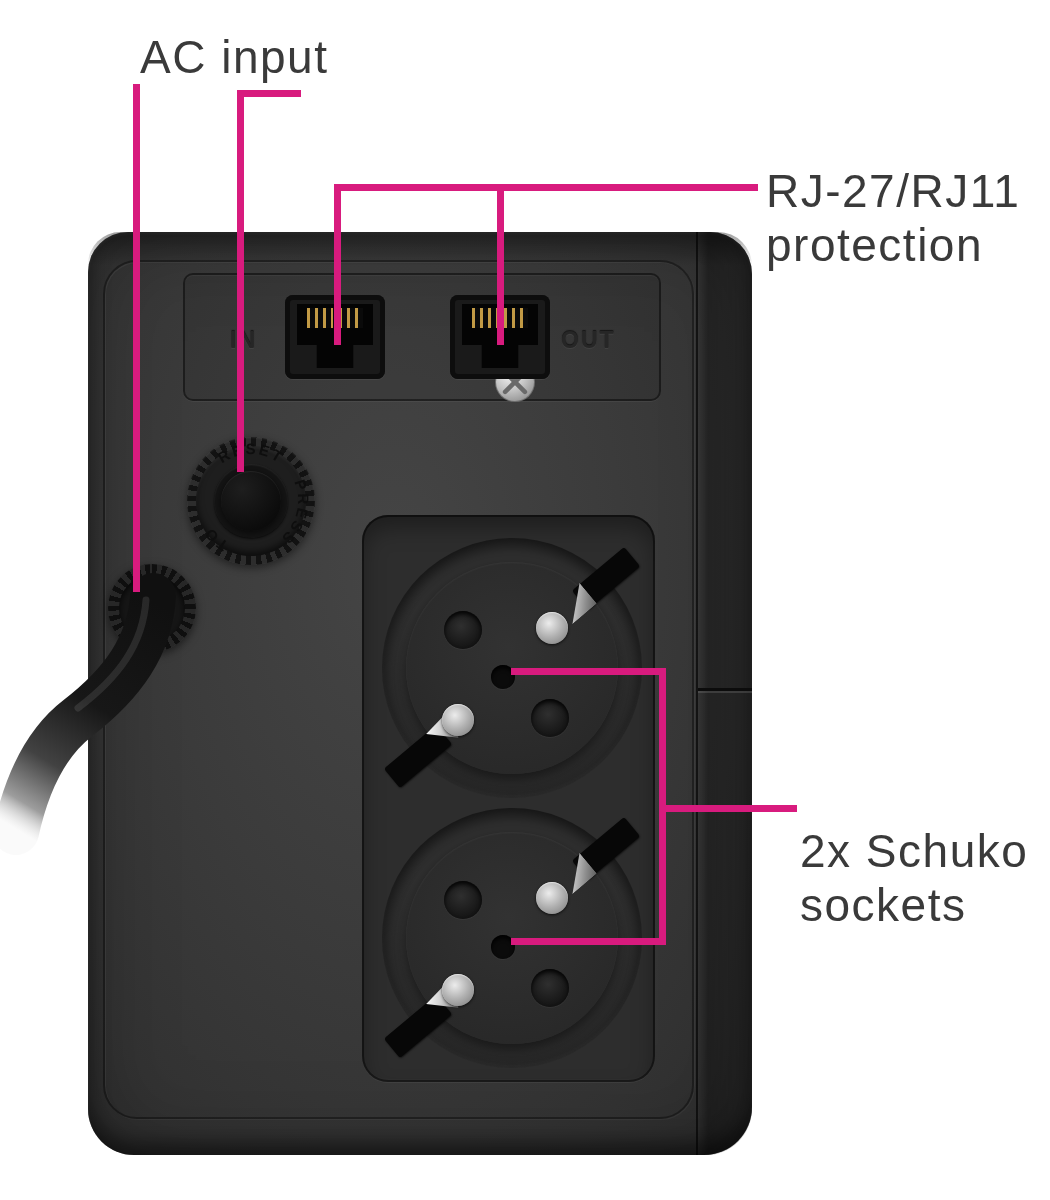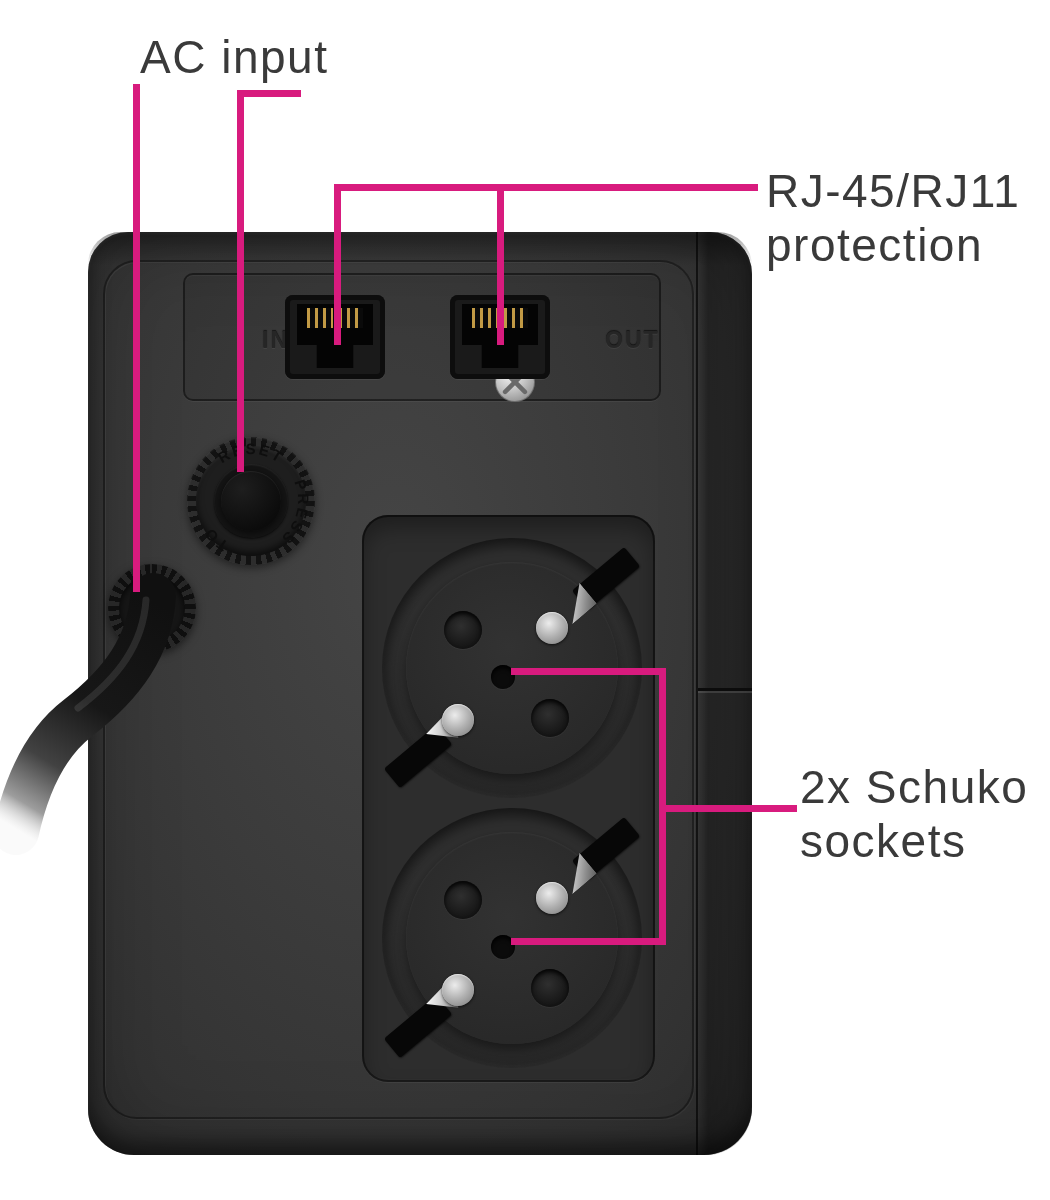--- a/index.html
+++ b/index.html
@@ -37,21 +37,21 @@
   .jack{position:absolute;width:100px;height:84px;border-radius:8px;background:#1a1a1a;
         box-shadow:inset 0 0 0 5px #0d0d0d,0 1px 1px rgba(255,255,255,.07);}
   .jack-in{left:100px;top:20px;}
   .jack-out{left:265px;top:20px;}
   .jack-hole{position:absolute;left:12px;top:9px;width:76px;height:64px;background:#040404;
              clip-path:polygon(0 0,100% 0,100% 64%,74% 64%,74% 100%,26% 100%,26% 64%,0 64%);}
   .pins{position:absolute;left:10px;top:4px;width:56px;height:20px;
         background:repeating-linear-gradient(90deg,#c29a45 0 3px,#0a0a0a 3px 8px);}
   .pingap{position:absolute;left:26px;top:0;width:6px;height:20px;background:#060606;}
   .port-label{position:absolute;font-size:23px;font-weight:bold;letter-spacing:2px;color:#262626;
-              text-shadow:0 1px 0 rgba(255,255,255,.06),0 -1px 1px rgba(0,0,0,.6);margin-left:32px;}
+              text-shadow:0 1px 0 rgba(255,255,255,.06),0 -1px 1px rgba(0,0,0,.6);}
   .screw{position:absolute;left:309px;top:86px;width:42px;height:42px;}
 
   
   .breaker{position:absolute;left:99px;top:205px;width:128px;height:128px;border-radius:50%;
            background:repeating-conic-gradient(#121212 0deg 5deg,#2d2d2d 5deg 10deg);
            box-shadow:0 3px 8px rgba(0,0,0,.45),inset 0 1px 2px rgba(255,255,255,.08);}
   .breaker-mid{position:absolute;inset:9px;border-radius:50%;background:#1e1e1e;
                box-shadow:inset 0 2px 3px rgba(255,255,255,.06),inset 0 -4px 7px rgba(0,0,0,.6);}
   .breaker-ring-text{position:absolute;inset:0;}
   .breaker-btn-ring{position:absolute;inset:27px;border-radius:50%;background:#141414;
@@ -133,21 +133,21 @@
         </defs>
       </svg>
       <div class="jack jack-out">
         <div class="jack-hole">
           <div class="pins"></div>
           <div class="pins" style="left:10px;">
               <div class="pingap"></div>
             </div>
         </div>
       </div>
-      <div class="port-label" style="left:388px;top:52px;">OUT</div>
+      <div class="port-label" style="left:376px;top:52px;">OUT</div>
     </div>
 
     <div class="breaker">
       <div class="breaker-mid"></div>
       <svg class="breaker-ring-text" viewBox="0 0 128 128">
         <defs>
           <path id="btxt" d="M 17 64 A 47 47 0 1 1 111 64 A 47 47 0 1 1 17 64" fill="none"></path>
         </defs>
         <g font-size="15" letter-spacing="2.5" fill="#0e0e0e" font-family="Liberation Sans, sans-serif" font-weight="bold">
           <text><textPath href="#btxt" startOffset="25%" text-anchor="middle">RESET</textPath></text>
@@ -214,18 +214,18 @@
   <div class="cline" style="left:237px;top:90px;width:7px;height:382px;"></div>
   <div class="cline" style="left:334px;top:184px;width:424px;height:7px;"></div>
   <div class="cline" style="left:334px;top:184px;width:7px;height:161px;"></div>
   <div class="cline" style="left:497px;top:184px;width:7px;height:161px;"></div>
   <div class="cline" style="left:511px;top:668px;width:152px;height:7px;"></div>
   <div class="cline" style="left:659px;top:668px;width:7px;height:277px;"></div>
   <div class="cline" style="left:511px;top:938px;width:152px;height:7px;"></div>
   <div class="cline" style="left:659px;top:805px;width:138px;height:7px;"></div>
 
   <div class="label" style="left:140px;top:30px;">AC input</div>
-  <div class="label" style="left:766px;top:164px;">RJ-45/RJ11
+  <div class="label" style="left:766px;top:164px;">RJ-27/RJ11
 protection</div>
-  <div class="label" style="left:800px;top:760px;">2x Schuko
+  <div class="label" style="left:800px;top:824px;">2x Schuko
 sockets</div>
 
 </div>
 
 </body></html>

